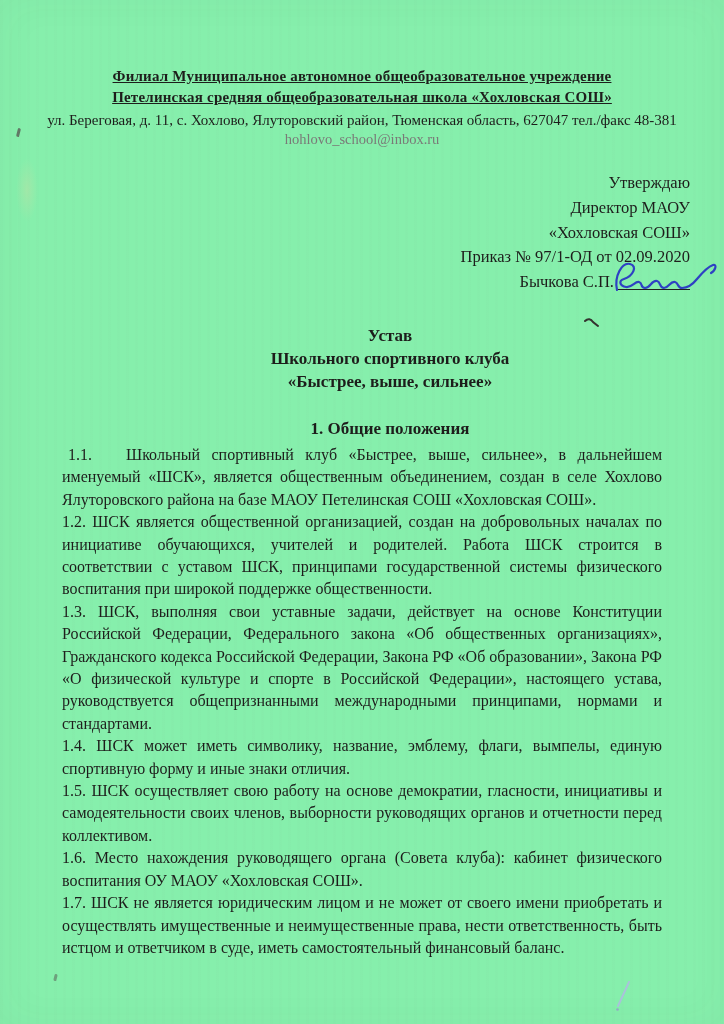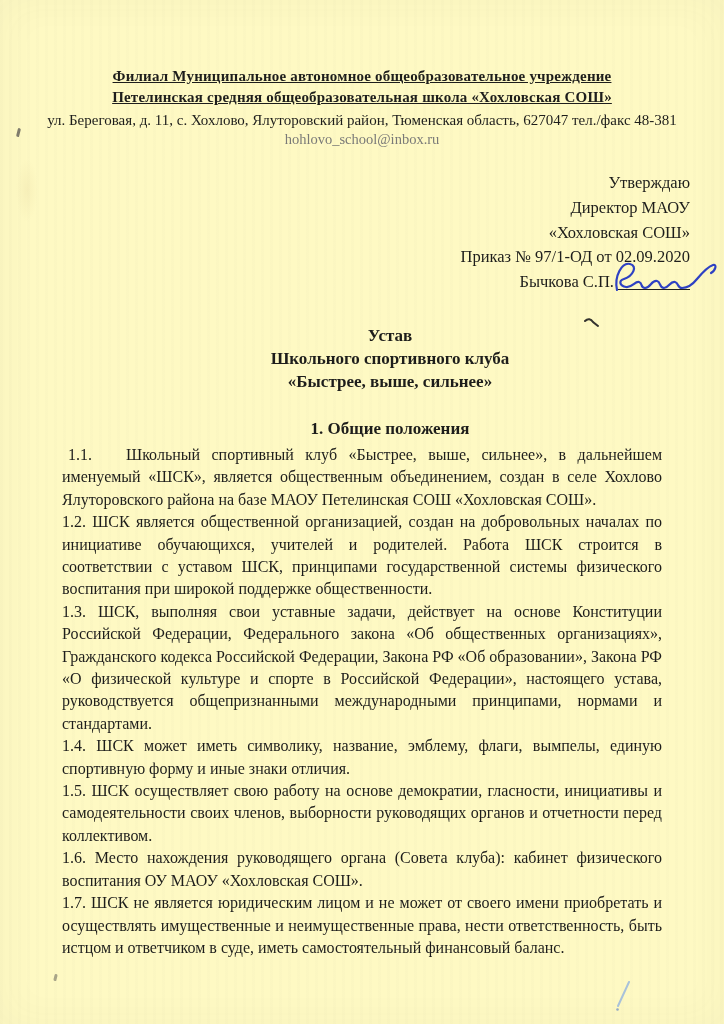--- a/index.html
+++ b/index.html
@@ -4,21 +4,21 @@
 <style>
   html, body { margin: 0; padding: 0; }
   body {
     width: 724px; height: 1024px;
     background: #f4f4f2;
     font-family: "Liberation Serif", "DejaVu Serif", serif;
   }
   .page {
     position: relative;
     width: 724px; height: 1024px;
-    background: #fef9c3;
+    background: #86efac;
     color: #1d1d1b;
     overflow: hidden;
     box-shadow: inset 0 0 40px rgba(80,80,75,0.04);
   }
   
   .page::before {
     content: "";
     position: absolute; inset: 0;
     background: repeating-linear-gradient(90deg,
       rgba(120,120,112,0.018) 0 3px, rgba(255,255,255,0) 3px 9px);

